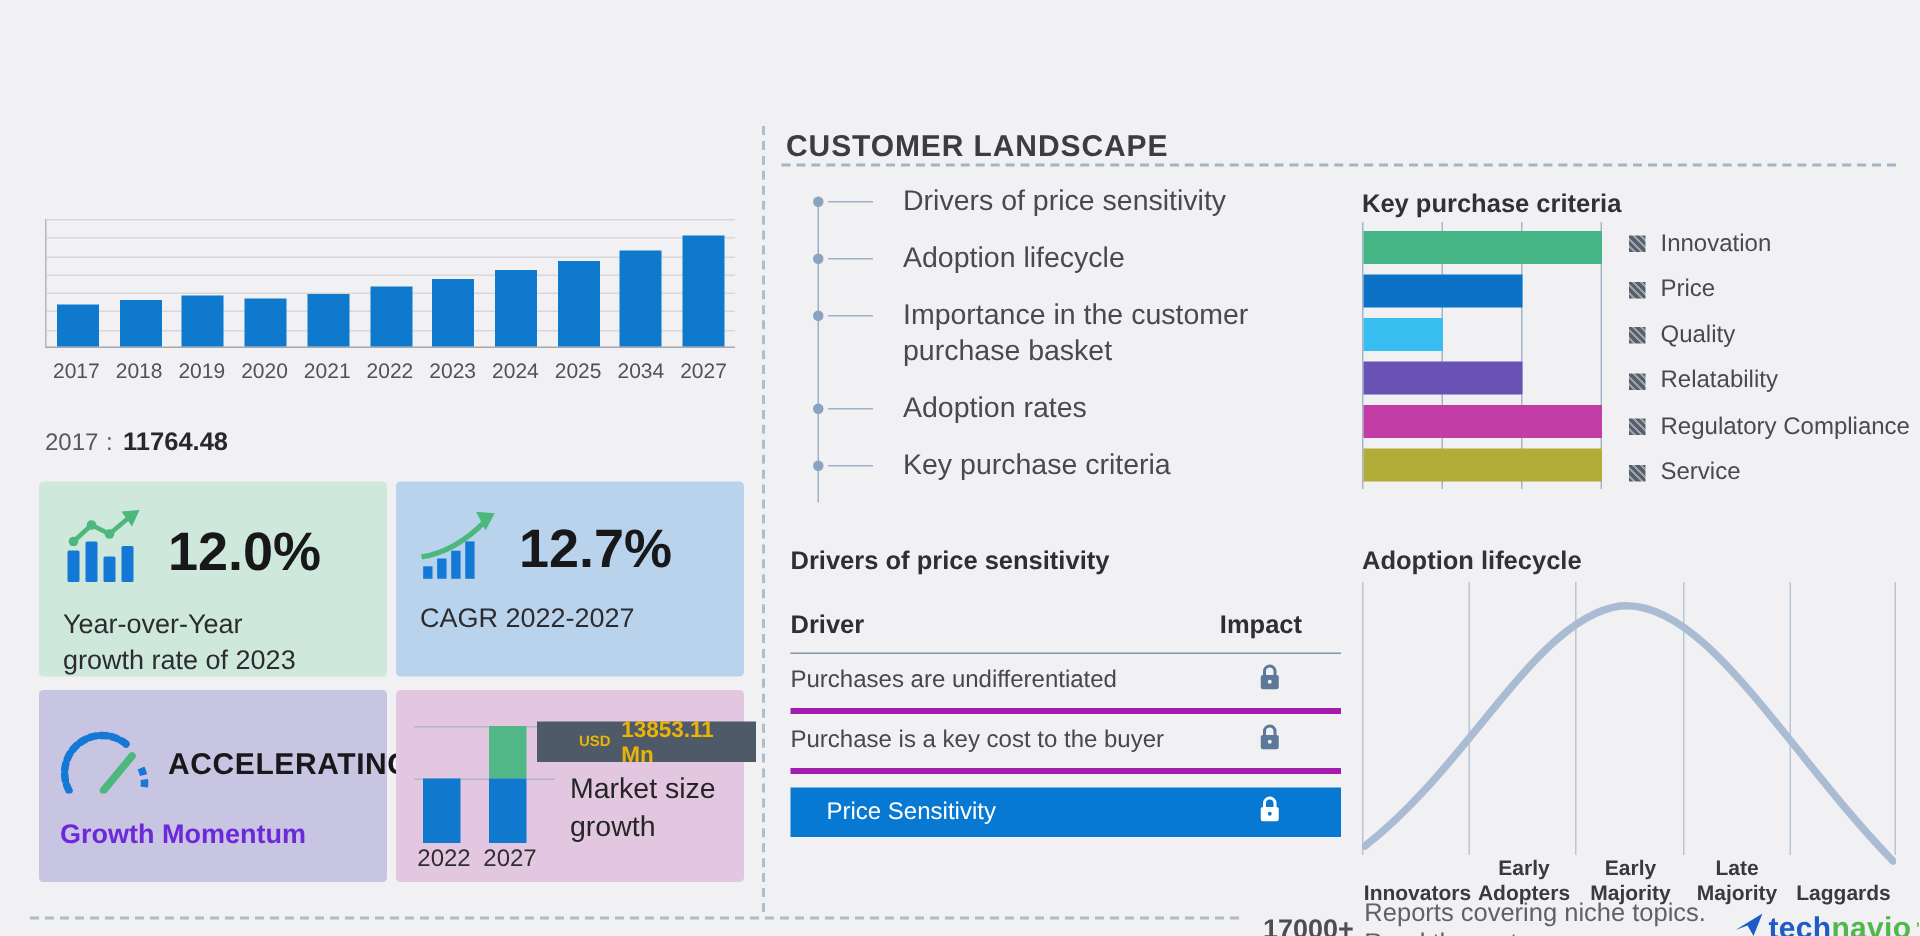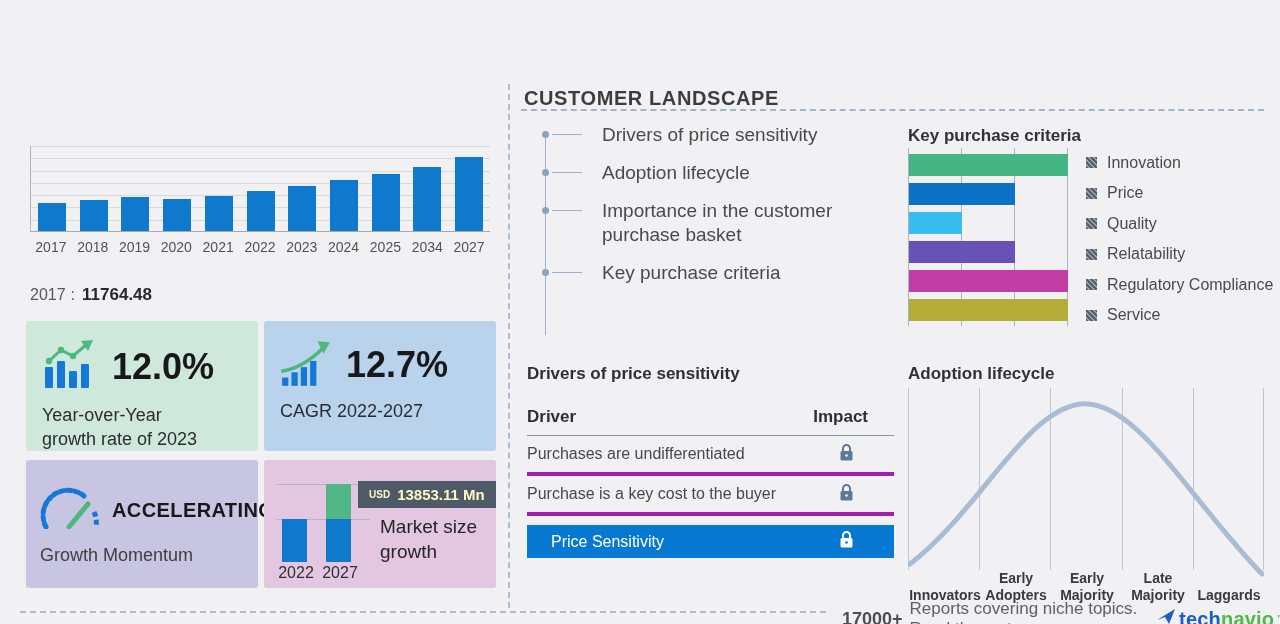--- a/index.html
+++ b/index.html
@@ -35,30 +35,30 @@
   .card-blue   { left:264px; top:321px; width:232px; height:130px; background:#b9d3ec; }
   .card-purple { left:26px;  top:460px; width:232px; height:128px; background:#c8c5e3; }
   .card-pink   { left:264px; top:460px; width:232px; height:128px; background:#e3c7e0; }
 
   .stat-top { display:flex; align-items:center; gap:13px; padding:19px 0 0 15px; }
   .stat-value { font-size:36px; font-weight:bold; color:#18181b; }
   .stat-label { padding:9px 14px 0 16px; font-size:18px; line-height:24px; color:#2c2c30; }
 
   .mom-top { display:flex; align-items:center; gap:11px; padding:27px 0 0 13px; }
   .mom-value { font-size:20px; font-weight:bold; color:#18181b; letter-spacing:.4px; }
-  .mom-label { padding:12px 0 0 14px; font-size:18px; color:#404040; }
+  .mom-label { padding:12px 0 0 14px; font-size:18px; color:#6d28d9;font-weight:bold; }
 
   
   .mgc { position:absolute; left:12px; top:22px; width:100px; height:80px; }
   .mgc-grid { position:absolute; height:1px; background:#9fb0c4; opacity:.75; }
   .mgc-bar { position:absolute; bottom:0; width:25px; display:flex; flex-direction:column; }
   .mgc-years { position:absolute; left:12px; top:104px; width:100px; }
   .mgc-years span { position:absolute; width:40px; text-align:center; font-size:16px; color:#2e2e31; }
-  .badge { position:absolute; left:94px; top:21px; height:27px; background:#4e5a67; color:#fef9c3;
-    display:flex; align-items:center; gap:7px; padding:0 11px; }
+  .badge { position:absolute; left:94px; top:21px; height:27px; background:#4e5a67; color:#eab308;
+    display:flex; align-items:center; gap:7px; padding:0 28px; }
   .badge .cur { font-size:10px; font-weight:bold; }
   .badge .val { font-size:15px; font-weight:bold; }
   .growth-label { position:absolute; left:116px; top:54px; width:112px; font-size:19px; line-height:25px; color:#252528; }
 
   
   .vsep { position:absolute; left:508px; top:84px; height:524px; border-left:2px dashed #9db2c8; opacity:.8; }
   .cl-underline { position:absolute; left:521px; top:109px; width:743px; border-top:2px dashed #8fa6bd; opacity:.8; }
   .footer-dash { position:absolute; left:20px; top:611px; width:806px; border-top:2px dashed #a3b7cb; opacity:.9; }
 
   
@@ -257,20 +257,21 @@
 
   <div class="vsep"></div>
   <div class="cl-underline"></div>
 
   <div class="cl-title">CUSTOMER LANDSCAPE</div>
   <div class="cl-list">
     <div class="cl-vline"></div>
     <div class="cl-item">Drivers of price sensitivity</div>
     <div class="cl-item">Adoption lifecycle</div>
     <div class="cl-item" style="width:300px;">Importance in the customer purchase basket</div>
+    <div class="cl-item">Adoption rates</div>
     <div class="cl-item">Key purchase criteria</div>
   </div>
 
   <div class="kpc-title">Key purchase criteria</div>
   <div class="kpc-chart">
       <div class="kpc-vline" style="left: 0px;"></div>
       <div class="kpc-vline" style="left: 53px;"></div>
       <div class="kpc-vline" style="left: 106px;"></div>
       <div class="kpc-vline" style="left: 159px;"></div>
       <div class="kpc-bars">

